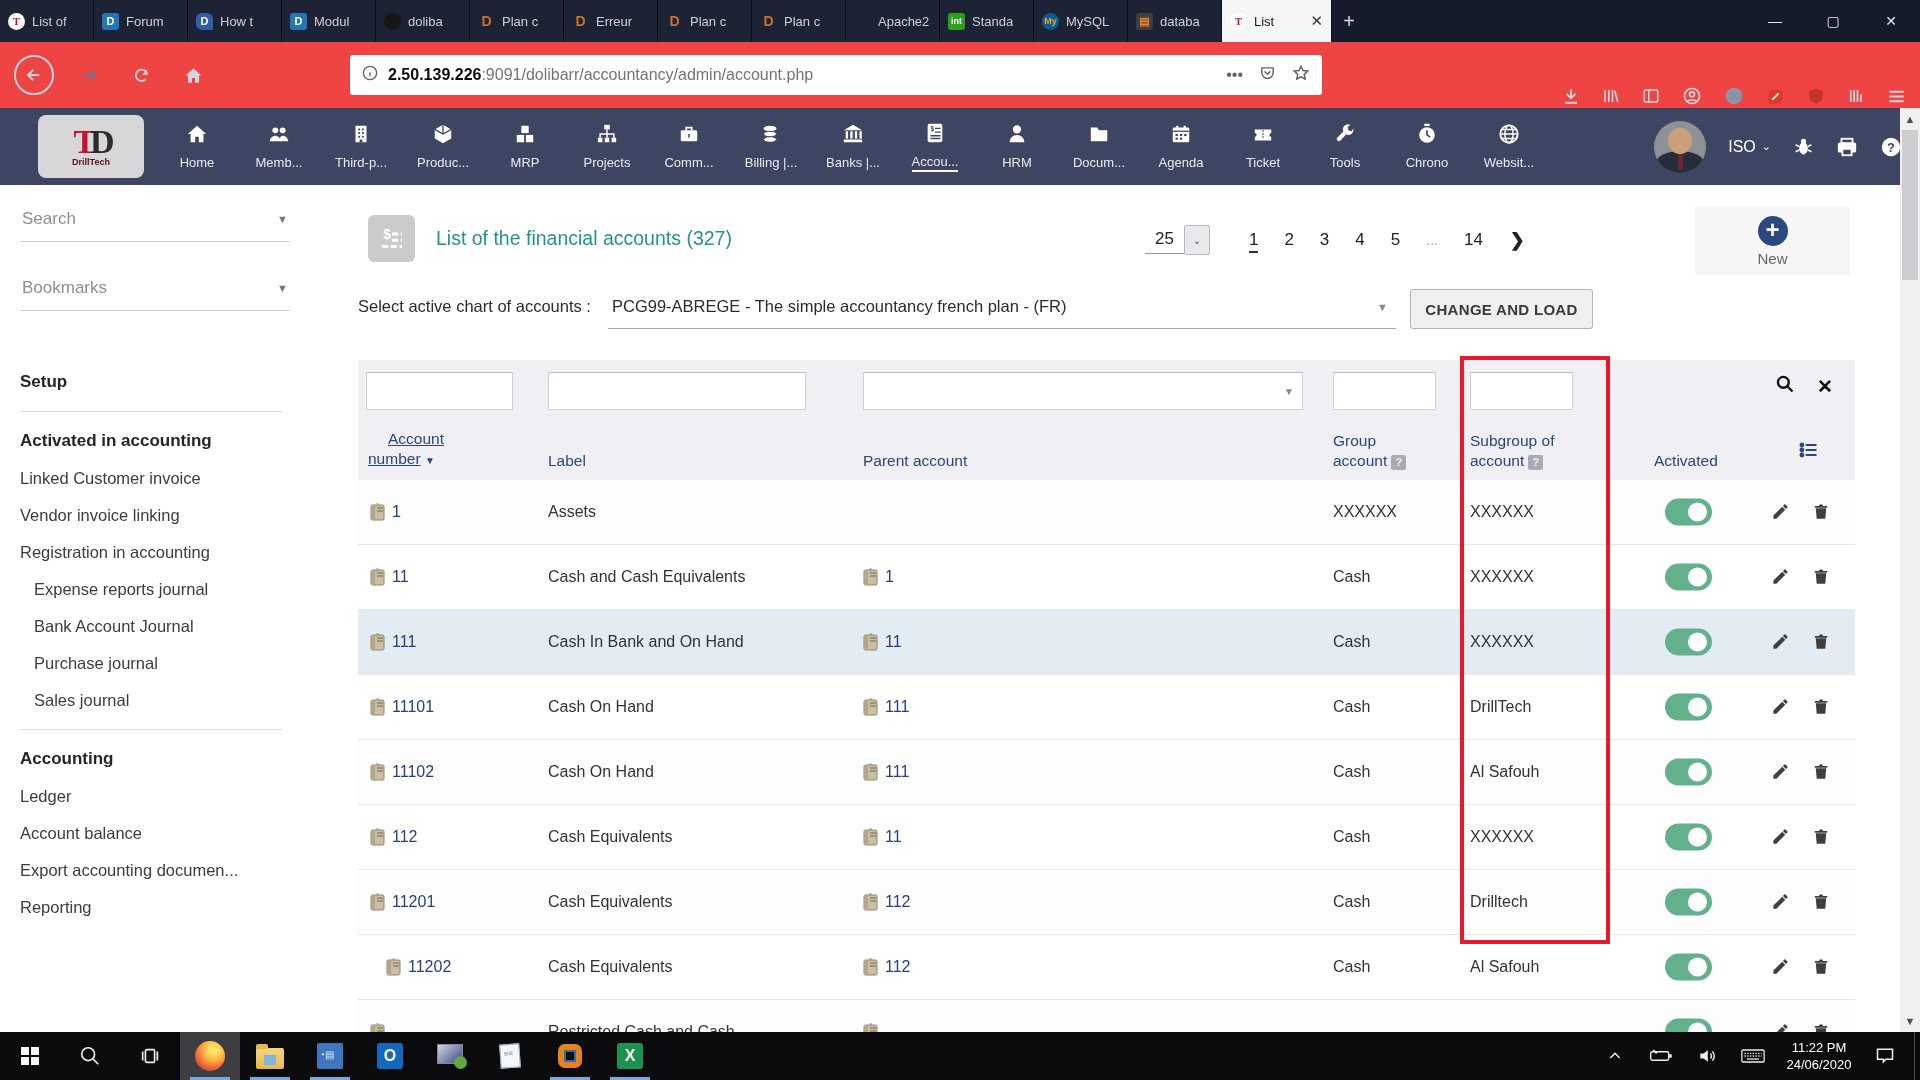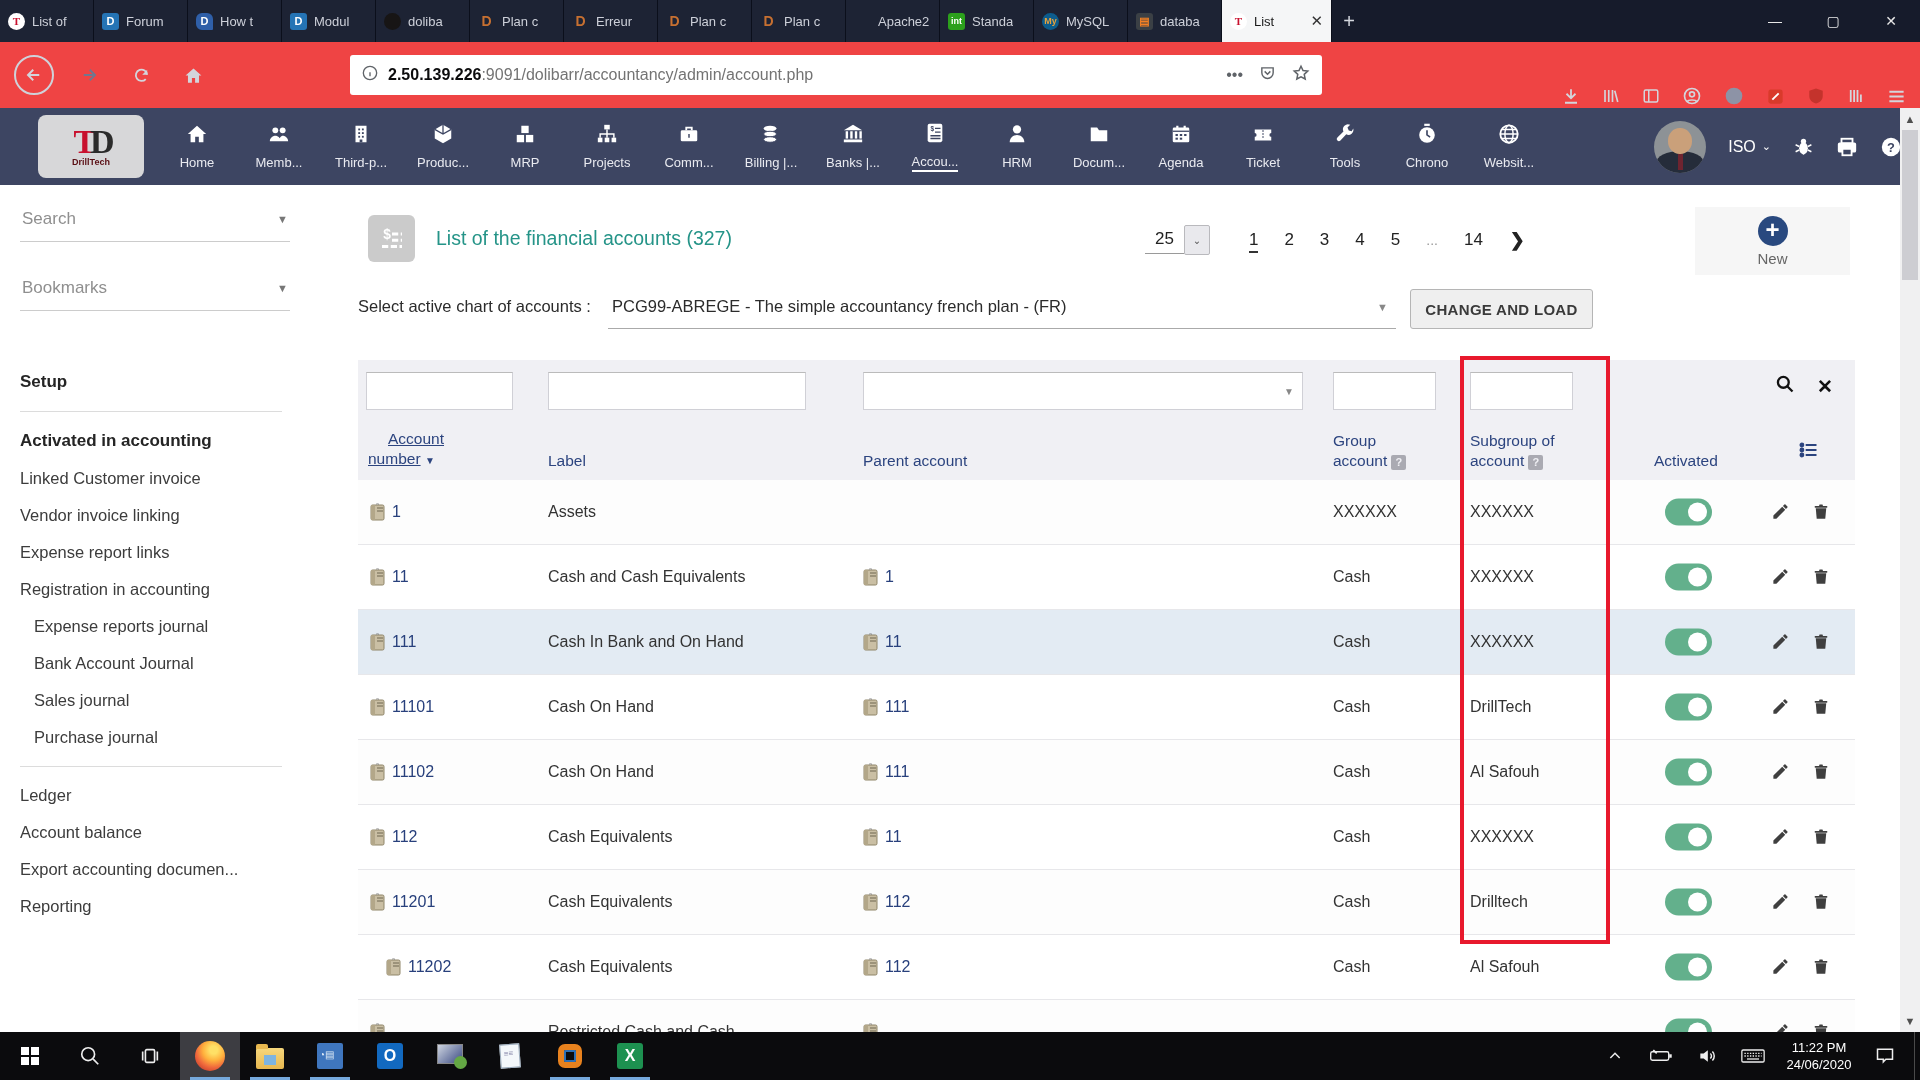--- a/index.html
+++ b/index.html
@@ -507,27 +507,27 @@
         <span class="car">▼</span>
       </div>
     <div class="sgap"></div>
       <div class="sgap"></div>
     <div id="smenu">
         <div class="shead">Setup</div>
         <div class="sdiv"></div>
         <div class="shead">Activated in accounting</div>
         <div class="sitem">Linked Customer invoice</div>
         <div class="sitem">Vendor invoice linking</div>
-        <div class="sitem">Expense report links</div>
         <div class="sitem">Registration in accounting</div>
         <div class="sitem sub">Expense reports journal</div>
         <div class="sitem sub">Bank Account Journal</div>
+        <div class="sitem sub">Purchase journal</div>
         <div class="sitem sub">Sales journal</div>
-        <div class="sitem sub">Purchase journal</div>
         <div class="sdiv"></div>
+        <div class="shead">Accounting</div>
         <div class="sitem">Ledger</div>
         <div class="sitem">Account balance</div>
         <div class="sitem">Export accounting documen...</div>
         <div class="sitem">Reporting</div>
       </div>
   </div>
 
   <div class="main">
     <div class="titleicon">
       <svg width="30" height="30" viewBox="0 0 24 24" fill="none" stroke="#fff" stroke-width="2.4">

